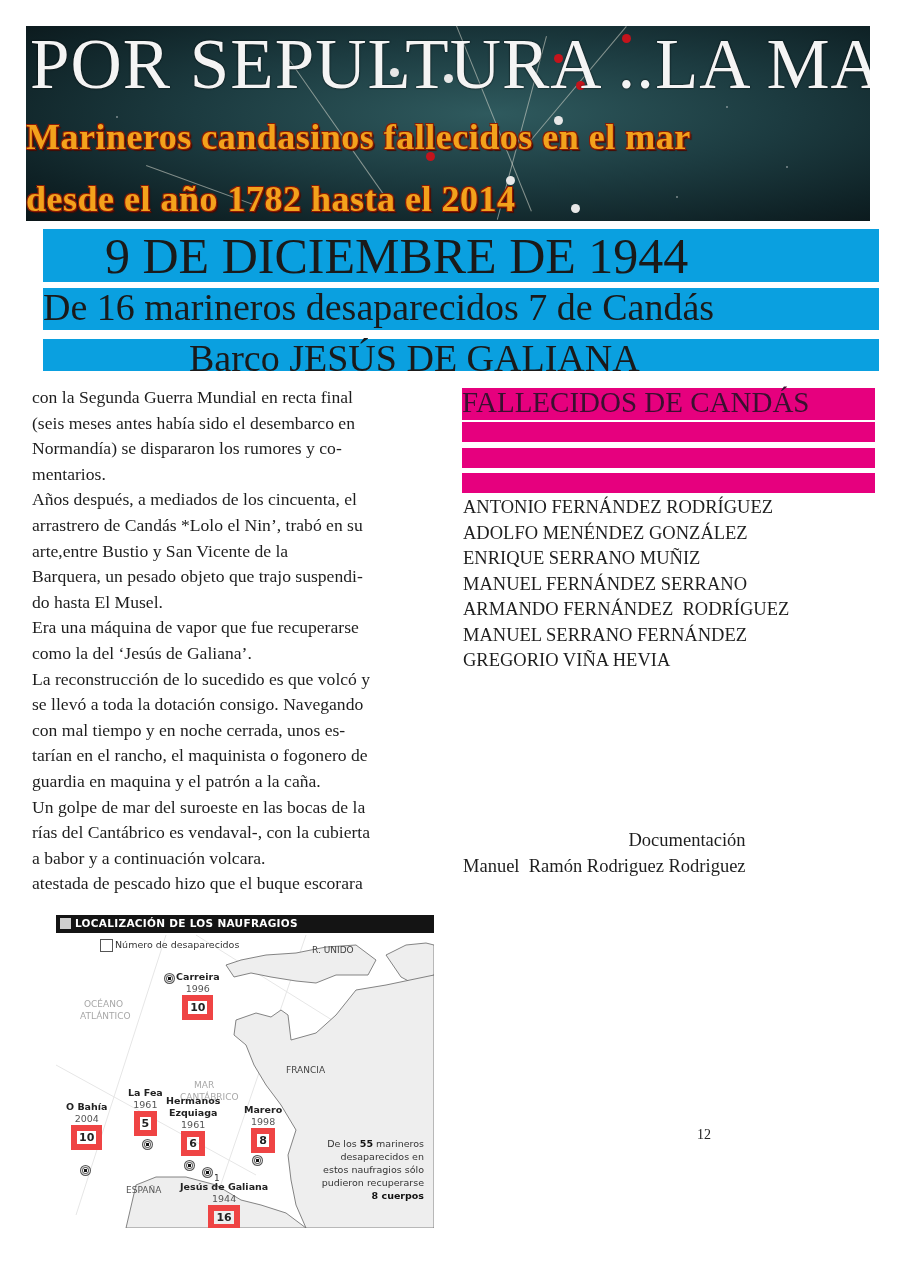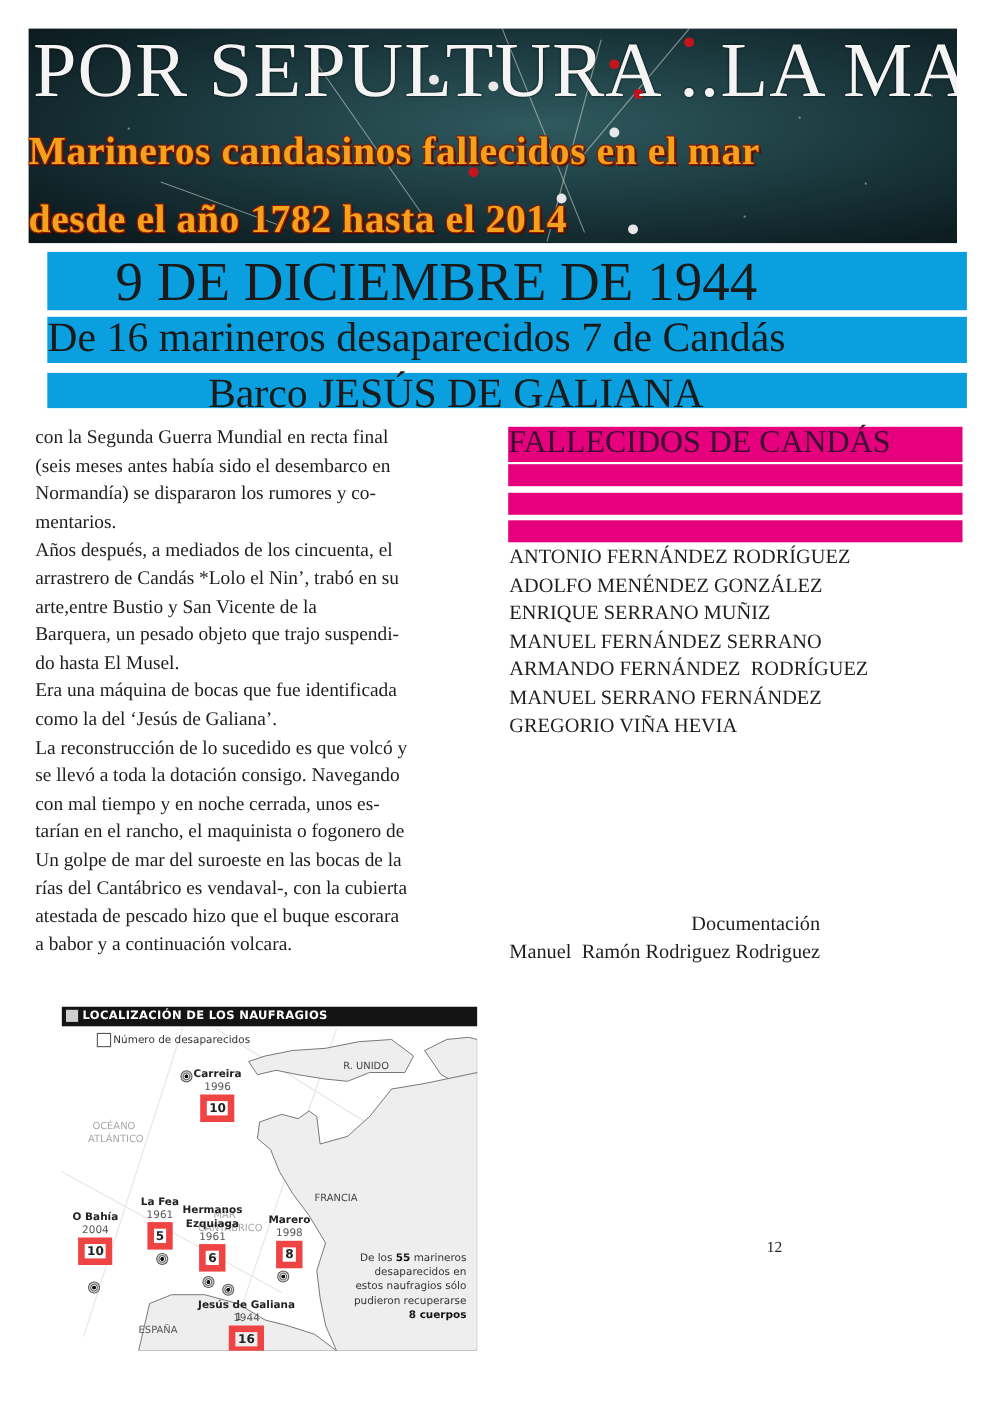--- a/index.html
+++ b/index.html
@@ -52,23 +52,23 @@
 
   .page-num { position: absolute; left: 697px; top: 1127px; font-size: 14px; color: #222; }
 
   
   .map { position: absolute; left: 56px; top: 915px; width: 378px; height: 313px;
          background: #ffffff; overflow: hidden; font-family: "DejaVu Sans", sans-serif; }
   .map svg { position: absolute; left: 0; top: 0; }
   .map-header { position: absolute; left: 0; top: 0; width: 378px; height: 18px; background: #141414; }
   .map-header .sq { position: absolute; left: 4px; top: 3px; width: 11px; height: 11px; background: #cfcfcf; }
   .map-header .t { position: absolute; left: 19px; top: 2px; font-size: 10.5px; font-weight: bold; color: #fff; letter-spacing: 0.3px; white-space: nowrap; }
-  .legend { position: absolute; left: 8px; top: 24px; font-size: 9.5px; color: #333; white-space: nowrap; padding-left: 24px; }
+  .legend { position: absolute; left: 20px; top: 24px; font-size: 9.5px; color: #333; white-space: nowrap; padding-left: 24px; }
   .legend .box { display: inline-block; width: 11px; height: 11px; border: 1px solid #555; vertical-align: middle; margin-right: 2px; }
-  .lbl { position: absolute; font-size: 9px; color: #555; white-space: nowrap; text-align: center; margin-top: 20px; }
+  .lbl { position: absolute; font-size: 9px; color: #555; white-space: nowrap; text-align: center; }
   .lbl.faint { color: #a8a8a8; }
   .ship { position: absolute; text-align: center; white-space: nowrap; font-size: 9.5px; line-height: 12px; color: #222; }
   .ship .nm { font-weight: bold; }
   .ship .yr { color: #555; }
   .ship .num { display: inline-block; border: 6px solid #ef4444; padding: 0 2px; font-weight: bold; font-size: 11px; line-height: 13px; }
   .marker { position: absolute; width: 11px; height: 11px; border-radius: 50%;
             background: radial-gradient(circle, #111 0 1.5px, #fff 2px, #666 3px, #ddd 4px, #555 5px); }
   .note { position: absolute; right: 10px; top: 222px; font-size: 9.5px; line-height: 13px; text-align: right; color: #333; white-space: nowrap; }
   .note b { color: #111; }
 </style>
@@ -115,30 +115,31 @@
 <div class="body-col">
   <p>con la Segunda Guerra Mundial en recta final</p>
   <p>(seis meses antes había sido el desembarco en</p>
   <p>Normandía) se dispararon los rumores y co-</p>
   <p>mentarios.</p>
   <p>Años después, a mediados de los cincuenta, el</p>
   <p>arrastrero de Candás *Lolo el Nin’, trabó en su</p>
   <p>arte,entre Bustio y San Vicente de la</p>
   <p>Barquera, un pesado objeto que trajo suspendi-</p>
   <p>do hasta El Musel.</p>
-  <p>Era una máquina de bocas que fue identificada</p>
+  <p>Era una máquina de vapor que fue recuperarse</p>
   <p>como la del ‘Jesús de Galiana’.</p>
   <p>La reconstrucción de lo sucedido es que volcó y</p>
   <p>se llevó a toda la dotación consigo. Navegando</p>
   <p>con mal tiempo y en noche cerrada, unos es-</p>
   <p>tarían en el rancho, el maquinista o fogonero de</p>
+  <p>guardia en maquina y el patrón a la caña.</p>
   <p>Un golpe de mar del suroeste en las bocas de la</p>
   <p>rías del Cantábrico es vendaval-, con la cubierta</p>
+  <p>a babor y a continuación volcara.</p>
   <p>atestada de pescado hizo que el buque escorara</p>
-  <p>a babor y a continuación volcara.</p>
 </div>
 
 <div class="pink p1">
   <div class="pink-title">FALLECIDOS DE CANDÁS</div>
 </div>
 <div class="pink p2"></div>
 <div class="pink p3"></div>
 <div class="pink p4"></div>
 
 <div class="names">

